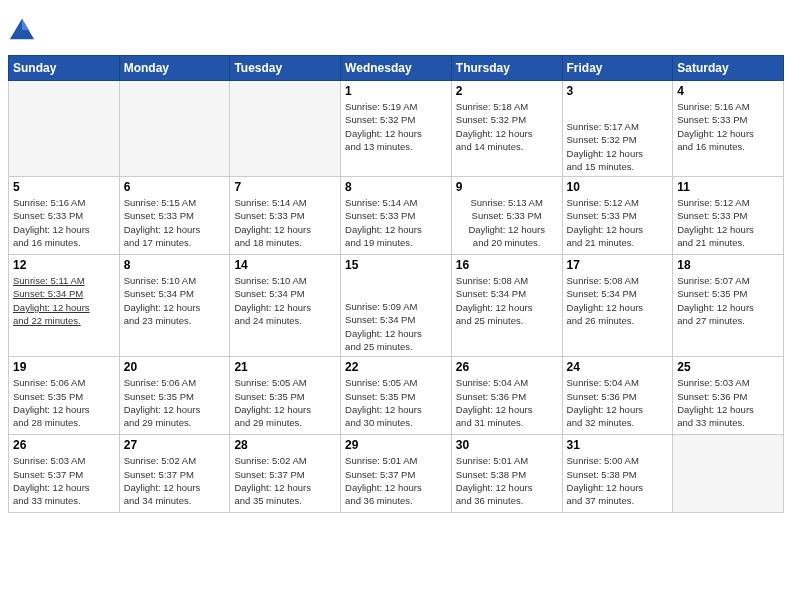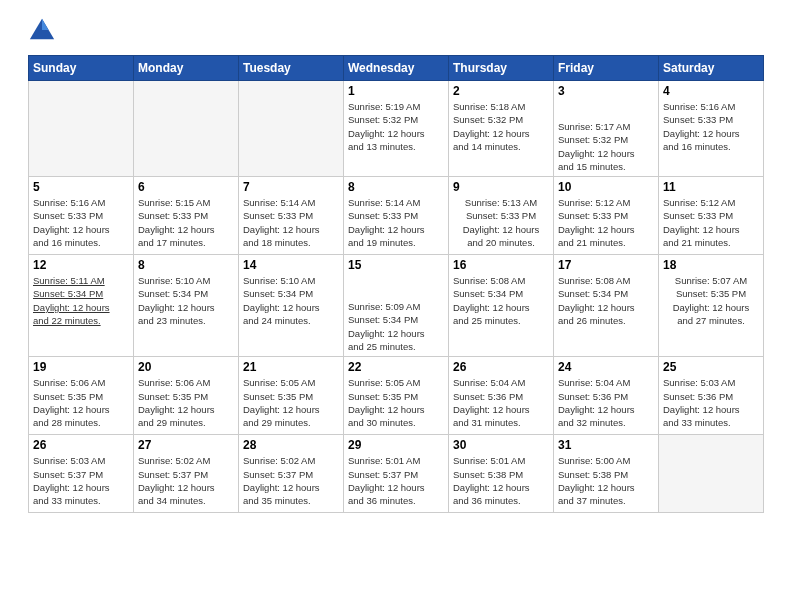--- a/index.html
+++ b/index.html
@@ -6,21 +6,21 @@
     body {
       font-family: Arial, sans-serif;
       background: #fff;
       width: 792px;
       height: 612px;
       overflow: hidden;
     }
     .container {
       width: 792px;
       height: 604px;
-      padding: 15px 28px;
+      padding: 15px 8px;
     }
     .header {
       display: flex;
       justify-content: space-between;
       align-items: flex-start;
       margin-bottom: 12px;
     }
     .logo {
       display: flex;
       align-items: center;
@@ -252,21 +252,21 @@
           </td>
           <td>
             <span class="day-num">17</span>
             <div class="day-info" style="white-space: pre-line;">Sunrise: 5:08 AM
 Sunset: 5:34 PM
 Daylight: 12 hours
 and 26 minutes.</div>
           </td>
           <td>
             <span class="day-num">18</span>
-            <div class="day-info" style="white-space: pre-line; text-align: center;">Sunrise: 5:07 AM
+            <div class="day-info" style="white-space: pre-line;">Sunrise: 5:07 AM
 Sunset: 5:35 PM
 Daylight: 12 hours
 and 27 minutes.</div>
           </td>
         </tr>
         <tr>
           <td>
             <span class="day-num">19</span>
             <div class="day-info" style="white-space: pre-line;">Sunrise: 5:06 AM
 Sunset: 5:35 PM

